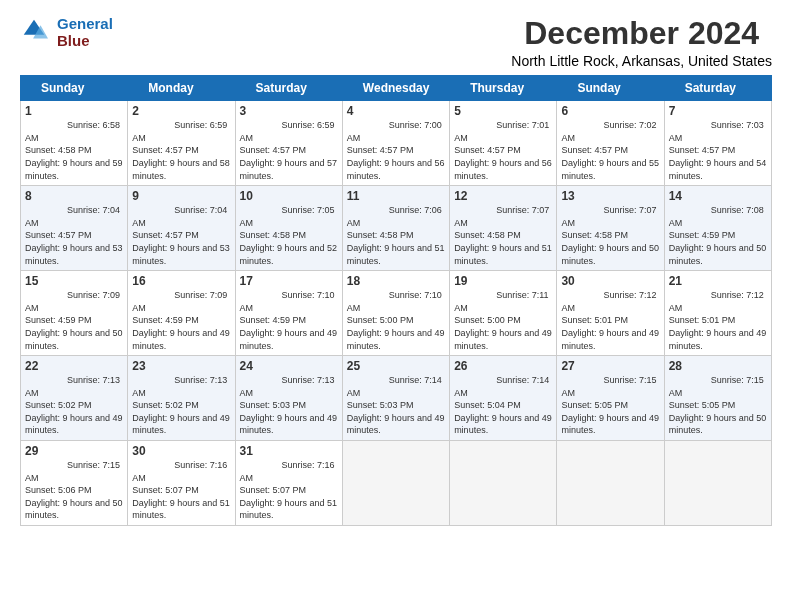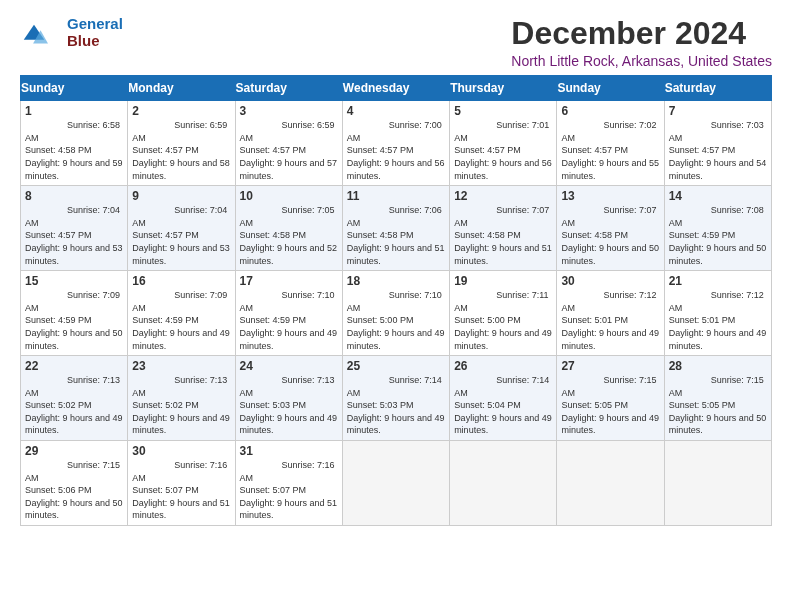--- a/index.html
+++ b/index.html
@@ -17,62 +17,62 @@
       background: #fff;
     }
     .header {
       display: flex;
       align-items: flex-start;
       justify-content: space-between;
       margin-bottom: 6px;
     }
     .logo {
       display: flex;
-      align-items: flex-end;
-      gap: 16px;
+      align-items: flex-start;
+      gap: 6px;
     }
     .logo-text {
       font-size: 15px;
       font-weight: bold;
       line-height: 1.1;
       color: #333;
     }
     .logo-text span {
       color: #1a6eb5;
     }
     .logo-icon {
       width: 28px;
       height: 28px;
       margin-right: 3px;
     }
     .title-section {
-      text-align: left;
+      text-align: center;
     }
     .month-title {
       font-size: 32px;
       font-weight: bold;
       color: #333;
       line-height: 1.1;
     }
     .location {
       font-size: 14px;
-      color: #701a75;
+      color: #000000;
       margin-top: 2px;
     }
     table {
       width: 100%;
       border-collapse: collapse;
       table-layout: fixed;
     }
     thead tr th {
       background: #1a6eb5;
       color: #fff;
       font-size: 12px;
       font-weight: bold;
-      padding: 5px 0;
+      padding: 5px 20px;
       text-align: left;
       border: 1px solid #1a6eb5;
     }
     tbody tr td {
       border: 1px solid #ccc;
       vertical-align: top;
       padding: 3px 4px;
       font-size: 9.5px;
       color: #333;
       height: 78px;

